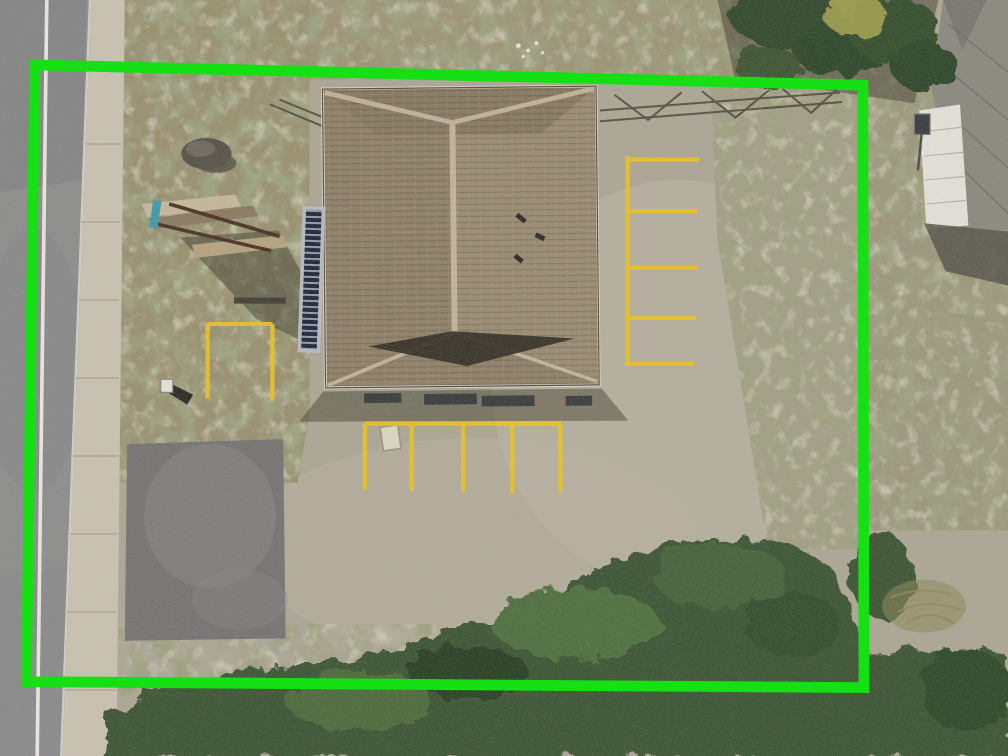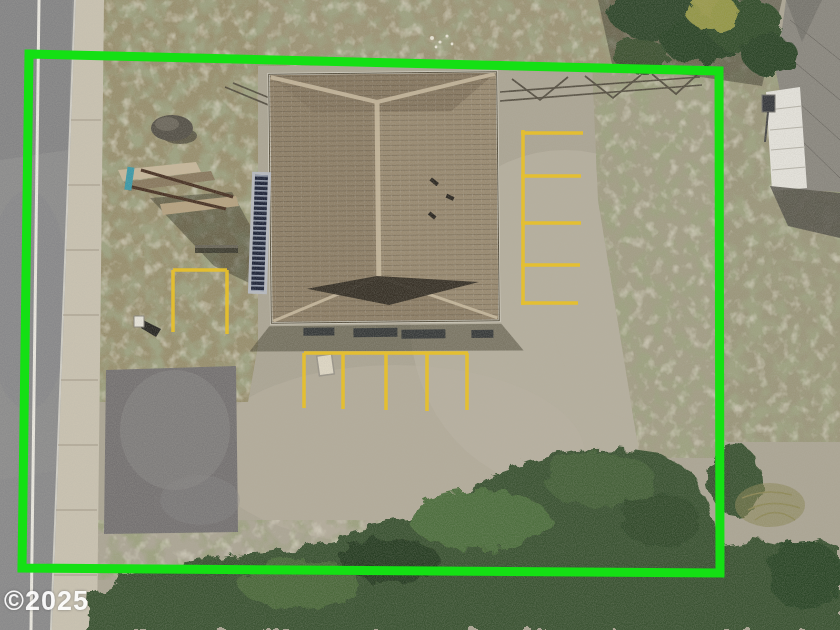--- a/index.html
+++ b/index.html
@@ -231,14 +231,13 @@
       <path d="M343,354 V409"></path>
       <path d="M386,354 V410"></path>
       <path d="M427,354 V411"></path>
       <path d="M467,353 V410"></path>
     </g>
   </g>
 
   <polygon points="29,54 719,71 720,573 22,568" fill="none" stroke-width="9" stroke-linejoin="miter" stroke="#14e014"></polygon>
 </svg>
 
-<div class="watermark">©2025</div>
 </div>
 
 </body></html>

